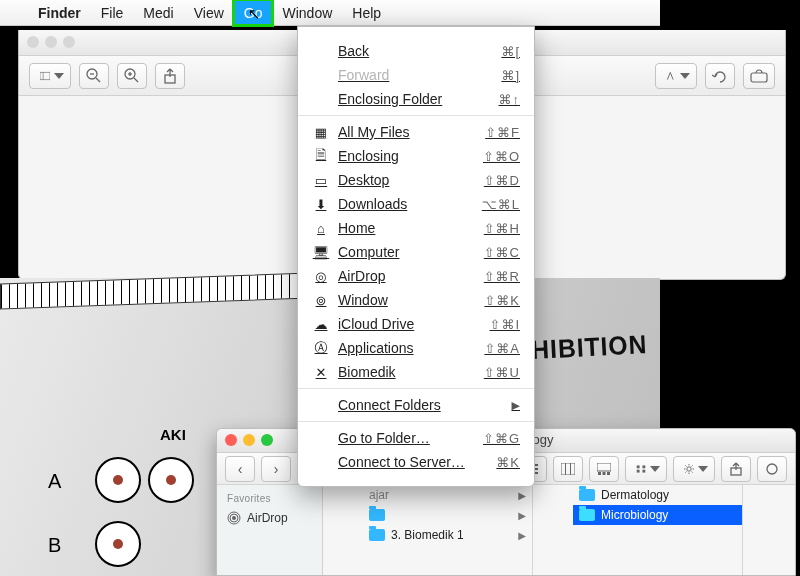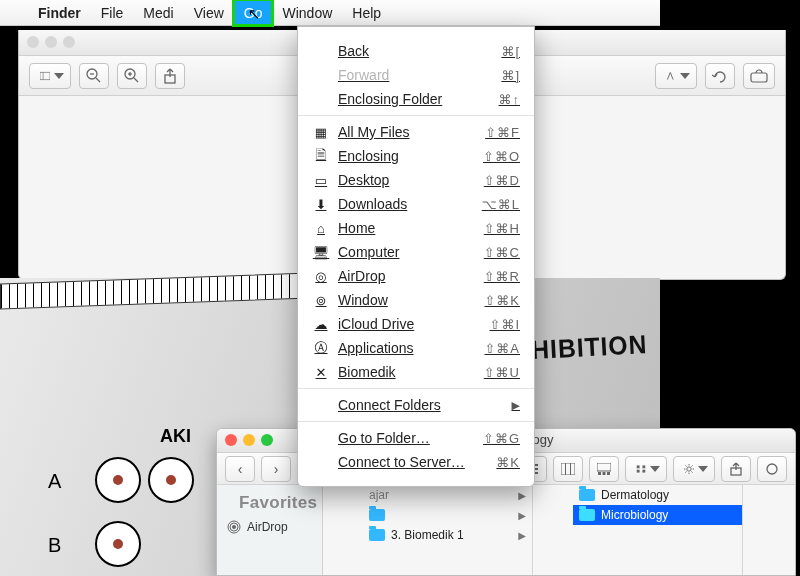--- a/index.html
+++ b/index.html
@@ -37,21 +37,21 @@
   .preview-canvas { flex:1; background:#fff; }
 
   
   .photo-area { position:absolute; left:0; top:278px; right:0; bottom:0;
     background:linear-gradient(110deg,#eaeaea 0%,#cfcfcf 55%,#bdbdbd 100%); }
   .photo-ruler { position:absolute; left:0; top:0; width:310px; height:26px;
     background:repeating-linear-gradient(90deg,#000 0 1px,transparent 1px 8px),#fff;
     border:1px solid #333; transform:skewY(-2deg); }
   .photo-title { position:absolute; right:8px; top:56px; font-size:26px; font-weight:800;
     color:#111; transform:rotate(-3deg) scaleX(.95); letter-spacing:1px; white-space:nowrap;}
-  .aki { position:absolute; left:160px; top:148px; font-weight:700; font-size:18px;}
+  .aki { position:absolute; left:160px; top:148px; font-weight:700; font-size:15px;}
   .labA { position:absolute; left:48px; top:192px; font-size:20px;}
   .labB { position:absolute; left:48px; top:256px; font-size:20px;}
   .plate{position:absolute;width:46px;height:46px;border:2px solid #000;border-radius:50%;background:#fff;}
   .plate:after{content:"";position:absolute;left:50%;top:50%;width:10px;height:10px;margin:-5px 0 0 -5px;border-radius:50%;background:#a04030;}
   .plateA{left:95px;top:179px;} .plateB{left:95px;top:243px;}
   .plateA2{left:148px;top:179px;} 
 
   
   .finder-window { position:absolute; left:216px; top:428px; width:580px; height:148px;
     background:#f6f6f6; border:1px solid #bdbdbd; border-radius:6px 6px 0 0;
@@ -60,21 +60,21 @@
   .traffic2{position:absolute;left:8px;top:5px;display:flex;gap:6px;}
   .dot-red{width:12px;height:12px;border-radius:50%;background:#ff5f57;}
   .dot-yel{width:12px;height:12px;border-radius:50%;background:#febc2e;}
   .dot-grn{width:12px;height:12px;border-radius:50%;background:#28c840;}
   .finder-title{position:absolute;left:0;right:0;top:3px;text-align:center;font-size:13px;color:#444;display:flex;align-items:center;justify-content:center;gap:6px;}
   .folder-ico{display:inline-block;width:16px;height:12px;background:#33b8ff;border-radius:2px;position:relative;}
   .folder-ico:before{content:"";position:absolute;left:0;top:-3px;width:7px;height:3px;background:#33b8ff;border-radius:1px 1px 0 0;}
   .finder-toolbar{height:32px;background:linear-gradient(#fbfbfb,#ececec);border-bottom:1px solid #d4d4d4;display:flex;align-items:center;padding:0 8px;gap:6px;}
   .finder-body{flex:1;display:flex;overflow:hidden;}
   .sidebar{width:106px;background:#eff3f4;border-right:1px solid #d1d1d1;padding:6px 0;font-size:12px;color:#555;}
-  .sidebar .hdr{font-size:17px;color:#8a8a8a;font-weight:700;padding:2px 10px 4px;letter-spacing:.3px;margin-left:12px;}
+  .sidebar .hdr{font-size:10px;color:#8a8a8a;font-weight:400;padding:2px 10px 4px;letter-spacing:.3px;}
   .sidebar .sb-item{padding:3px 10px;display:flex;align-items:center;gap:6px;color:#333;}
   .cols{flex:1;display:flex;overflow:hidden;}
   .col{border-right:1px solid #d6d6d6;min-width:170px;overflow:hidden;margin-left:40px;}
   .row{display:flex;align-items:center;gap:6px;height:20px;padding:0 6px;font-size:12px;color:#222;white-space:nowrap;}
   .row .chev{margin-left:auto;color:#777;font-size:10px;}
   .row.sel{background:#0a60ff;color:#fff;}
   .row.sel .folder-ico{filter:brightness(1.2);}
 
   
   .dropdown{position:absolute;left:297px;top:26px;width:238px;background:#fff;

